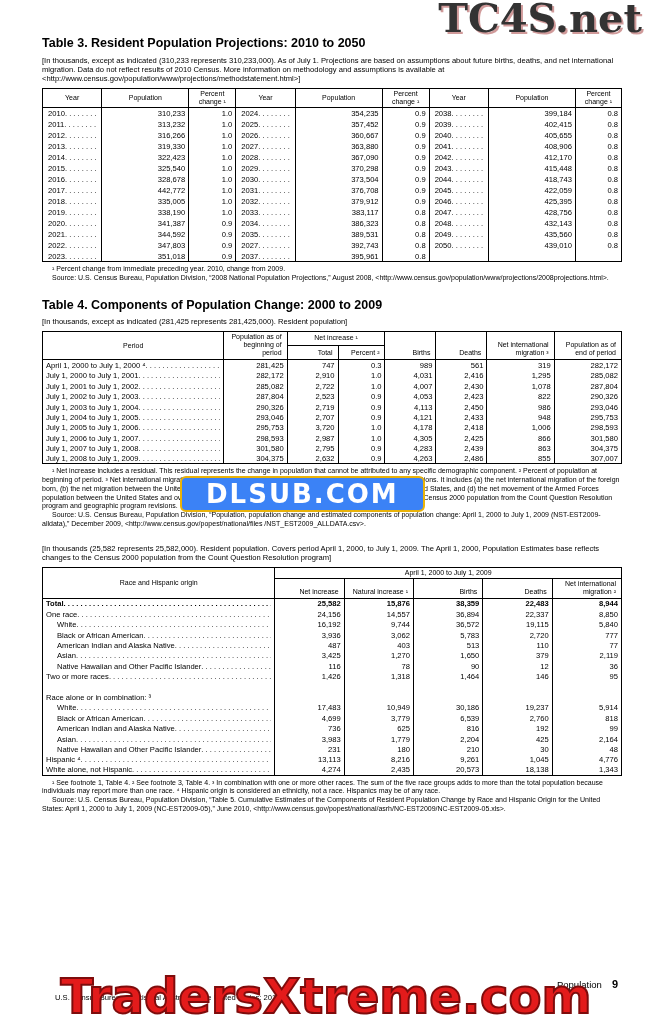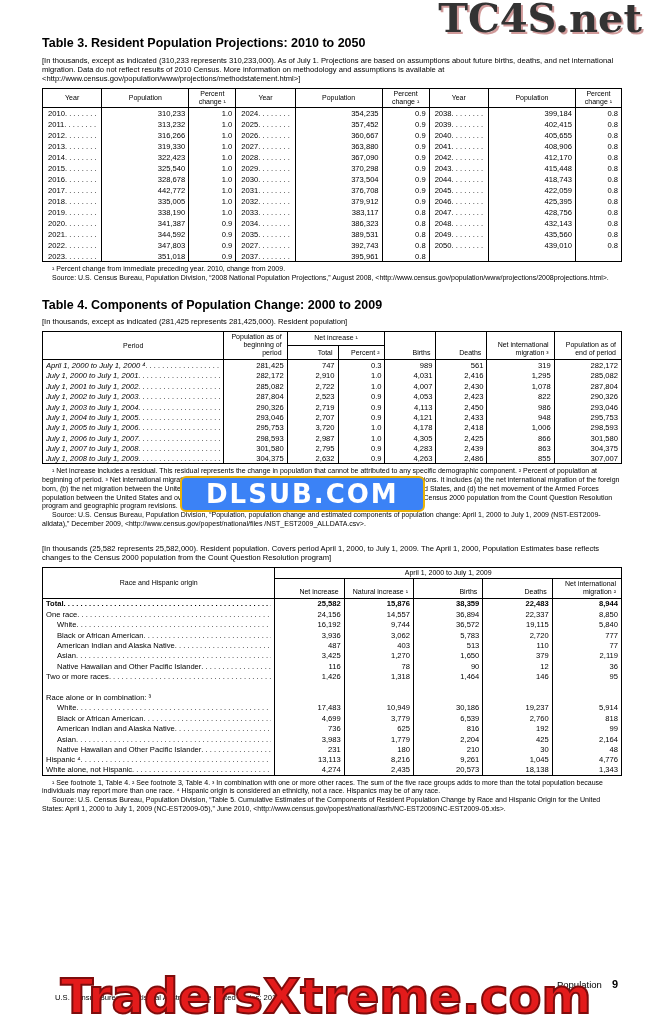--- a/index.html
+++ b/index.html
@@ -15,21 +15,21 @@
   .tbl th.num-h{text-align:right;vertical-align:bottom;padding-right:5px;padding-bottom:2px;}
   .tbl td{font-size:7.6px;line-height:1.1;padding:0 3px;border-left:1px solid #000;border-right:1px solid #000;height:11px;vertical-align:bottom;}
   .t4 td,.t5 td{height:10.4px;}
   .num{text-align:right;padding-right:7px;}
   .leader{display:flex;align-items:baseline;overflow:hidden;}
   .ltxt{white-space:nowrap;}
   .dots{flex:1 1 auto;overflow:hidden;white-space:nowrap;}
   .dots::after{content:" . . . . . . . . . . . . . . . . . . . . . . . . . . . . . . . . . . . . . . . . . . . . . . . . . . . . . . . . . . . . . . . . . . . . . . . . . . . . . . . . . . . . . . . . . . . .";}
   .ycol .ltxt{padding-left:2px;}
   .rcol{padding-left:4px;}
-  .pcol{padding-left:3px;font-style:italic;}
+  .pcol{padding-left:3px;}
   .ind1 .ltxt{padding-left:11px;}
   tr.bold td{font-weight:bold;}
   .fnblock{margin-top:3px;}
   .fn{font-size:7px;line-height:1.25;text-indent:10px;}
   .wm-top{position:absolute;top:-6px;right:10px;font-family:"DejaVu Serif",serif;font-weight:bold;font-size:40px;color:#333;text-shadow:2px 2px 0 rgba(150,30,30,0.45);z-index:5;}
   .wm-mid{position:absolute;top:476px;left:180px;background:#3b82f6;border:2px solid #eab308;border-radius:6px;color:#fff;font-family:"DejaVu Sans",sans-serif;font-weight:bold;font-size:26px;letter-spacing:2px;padding:1px 24px;z-index:5;}
   .wm-bot{position:absolute;bottom:0;left:50%;transform:translateX(-50%);font-family:"DejaVu Sans",sans-serif;font-weight:bold;font-size:48px;color:#e31b1b;-webkit-text-stroke:2px #7e0c0c;white-space:nowrap;z-index:5;}
   .footer-left{position:absolute;left:55px;bottom:22px;font-size:7.6px;z-index:2;}
   .pageno{position:absolute;right:34px;bottom:34px;font-size:9.5px;z-index:2;margin-top:48px;}
   .pageno .pnum{font-weight:bold;font-size:11px;margin-left:10px;}

